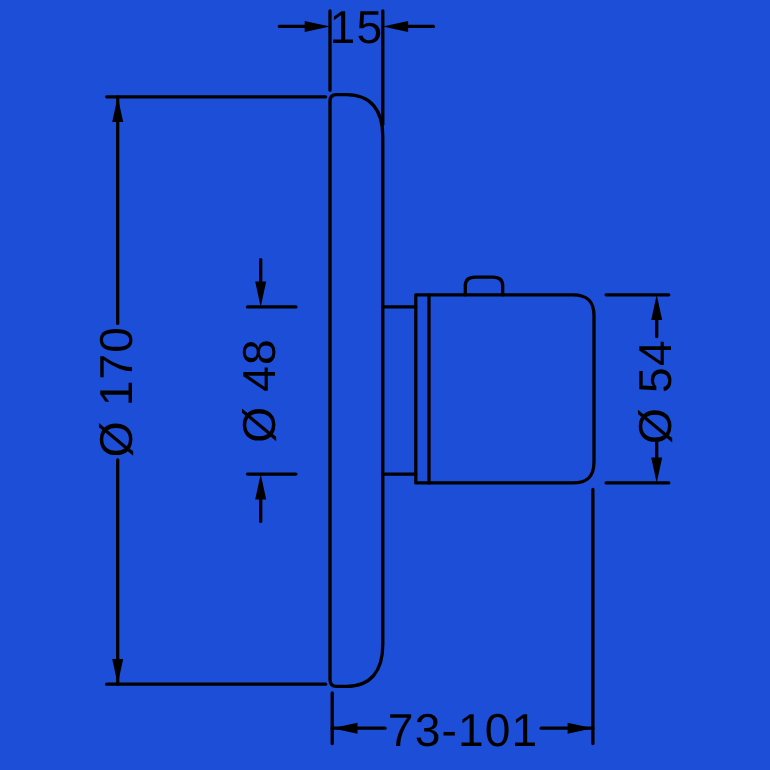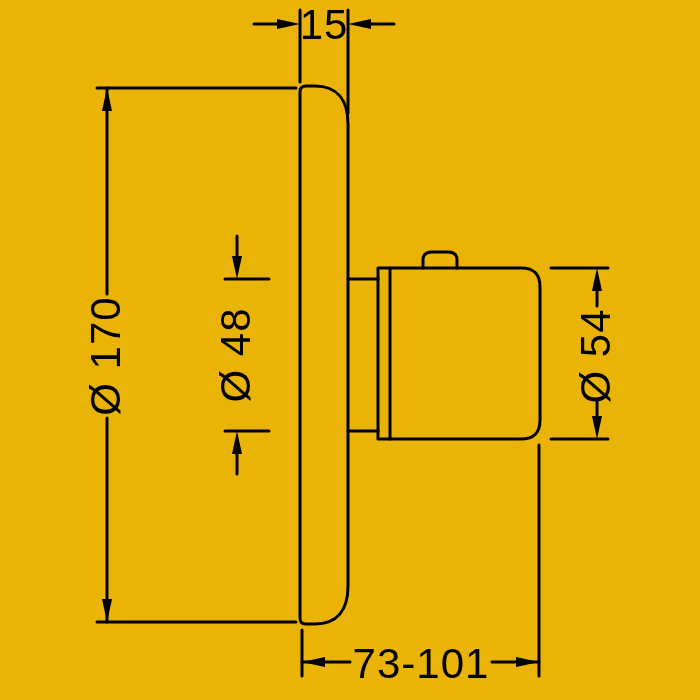--- a/index.html
+++ b/index.html
@@ -4,21 +4,21 @@
 <style>
   html, body {
     margin: 0;
     padding: 0;
     background: #ffffff;
   }
   .canvas {
     position: relative;
     width: 700px;
     height: 700px;
-    background: #eab308;
+    background: #1d4ed8;
     overflow: hidden;
   }
   svg {
     display: block;
   }
   .stroke {
     stroke: #000000;
     stroke-width: 3;
     fill: none;
     stroke-linecap: round;

